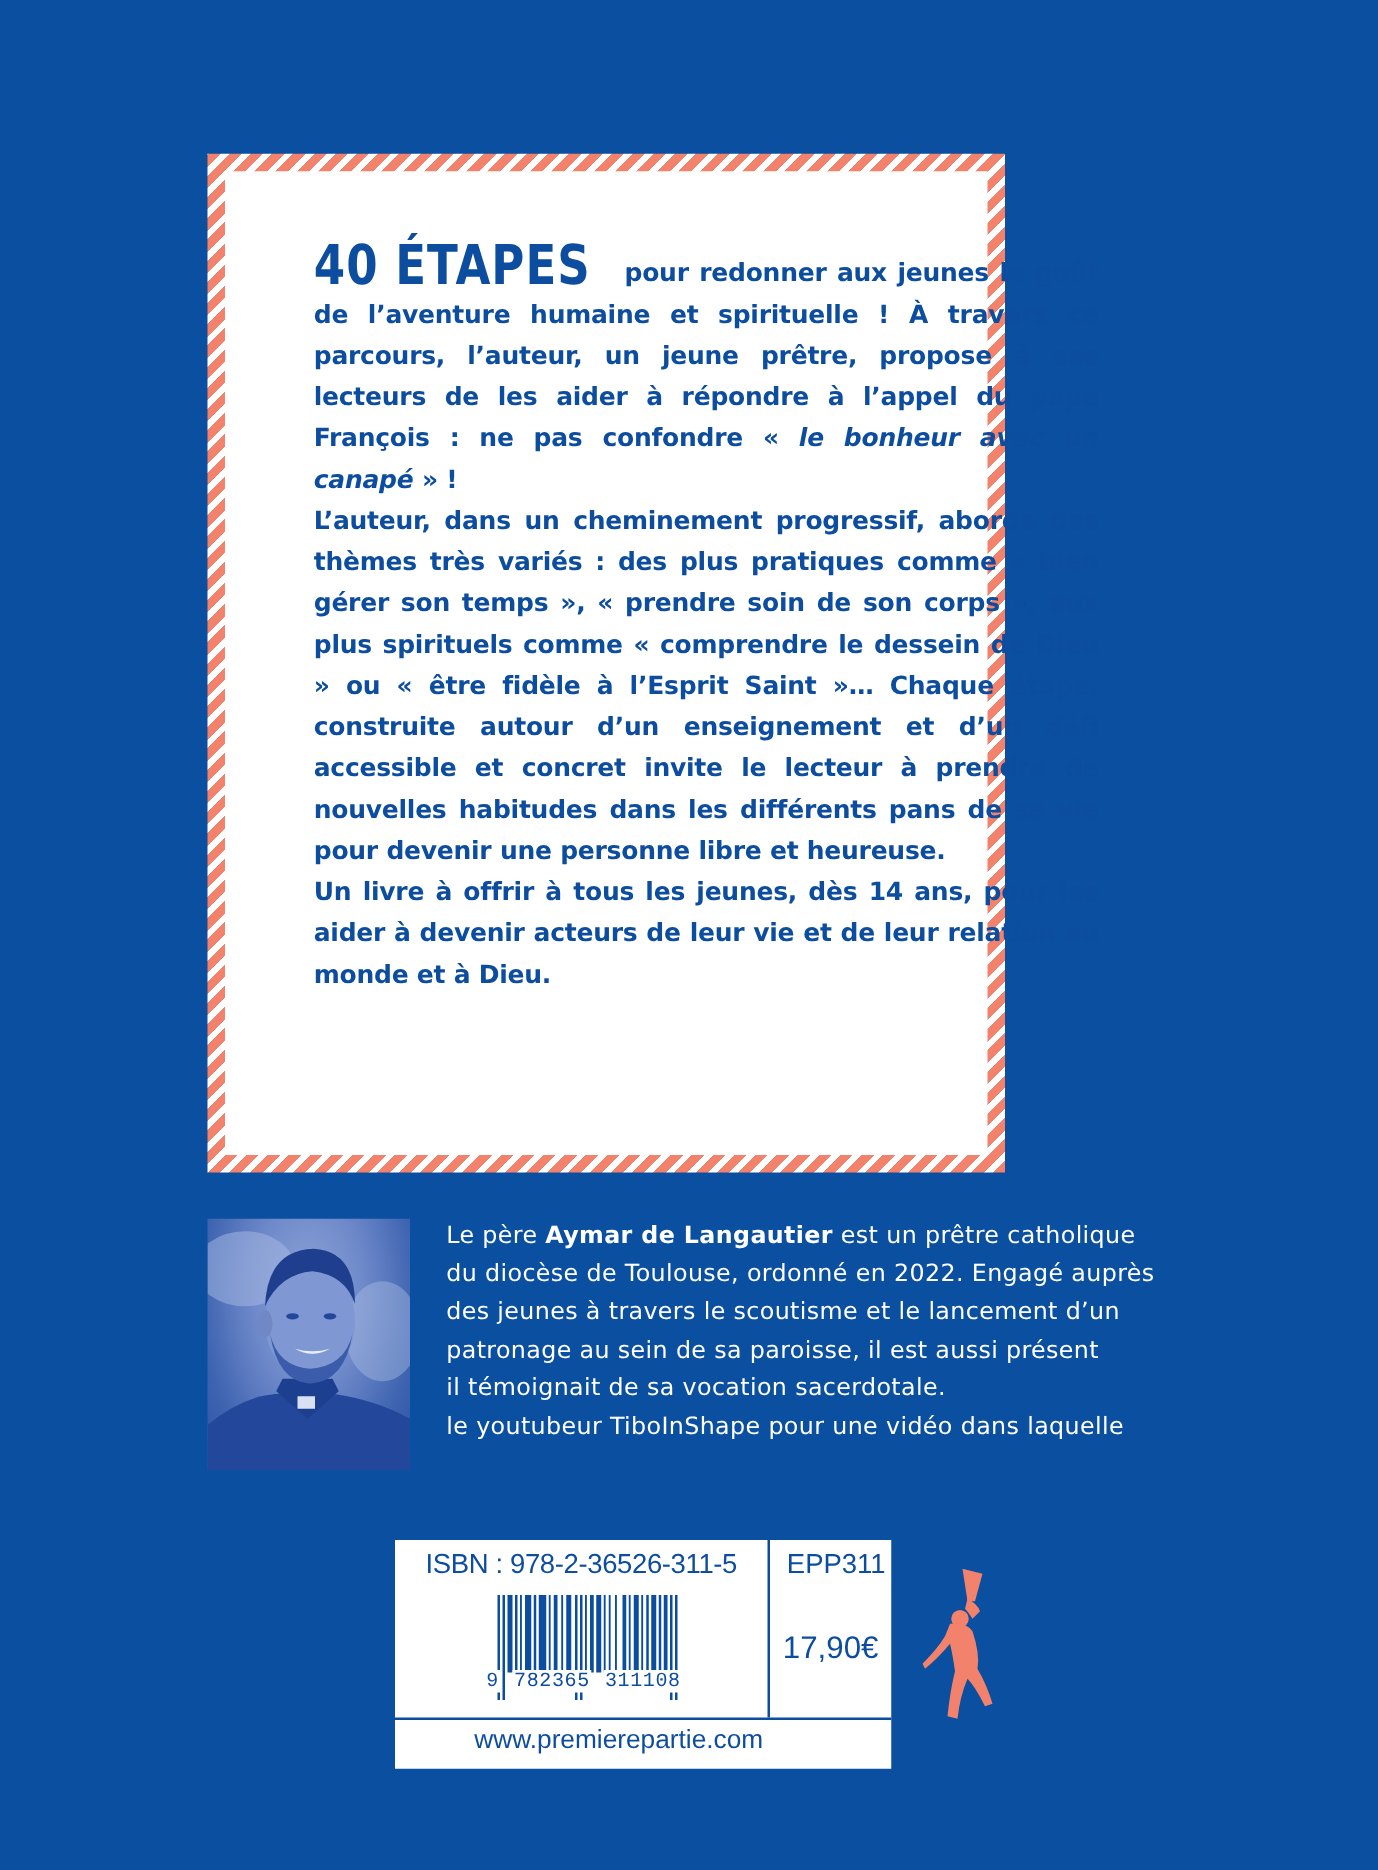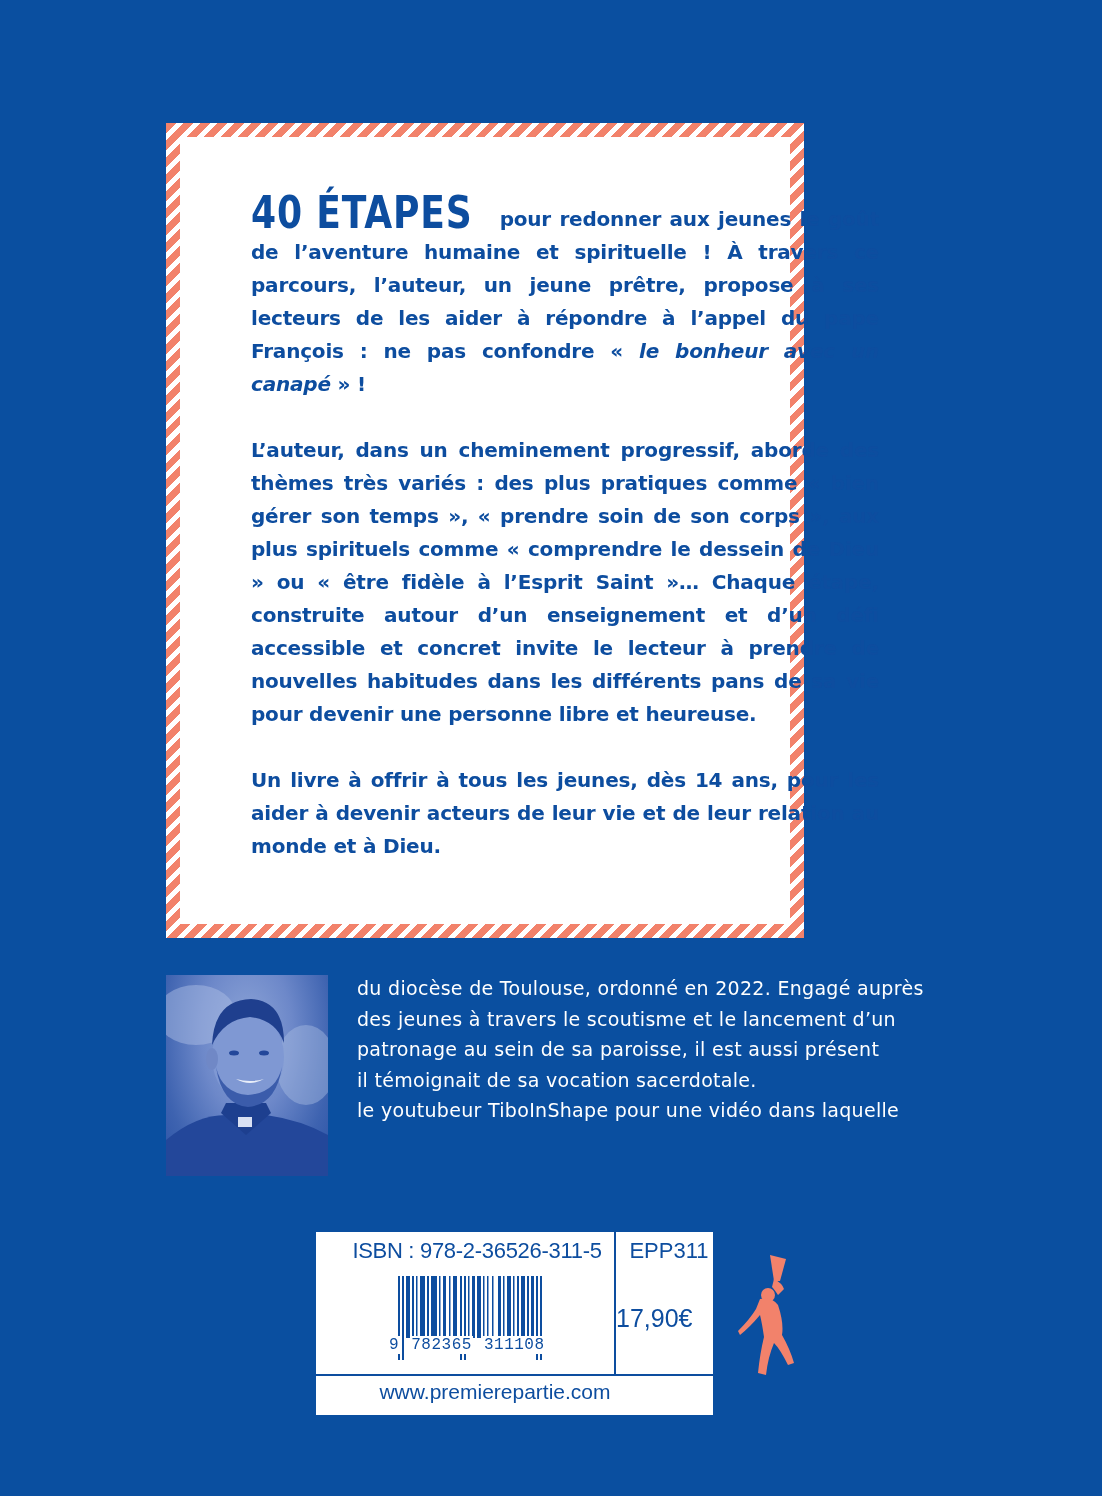--- a/index.html
+++ b/index.html
@@ -19,21 +19,21 @@
     position: absolute; left: 14px; top: 14px; right: 14px; bottom: 14px;
     background: #ffffff;
   }
   .blurb {
     position: absolute; left: 71px; top: 54px; width: 628px;
     color: #0d4d9f;
     font-size: 20px; line-height: 33px; font-weight: bold;
     letter-spacing: -0.2px;
   }
   .blurb p { margin: 0; text-align: justify; text-align-last: left; }
-  .blurb p + p { margin-top: 33px; }
+  .blurb p + p { }
   .headline {
     font-family: "DejaVu Sans", sans-serif;
     font-size: 44px; font-weight: bold; letter-spacing: 1px;
     transform: scaleX(0.82); transform-origin: left bottom;
     display: inline-block; line-height: 44px; margin-right: -30px;
     vertical-align: -2px;
   }
   .blurb em { font-style: italic; font-weight: bold; }
 
   .author-photo {
@@ -47,31 +47,31 @@
     color: #ffffff; font-size: 19px; line-height: 30.5px;
     letter-spacing: 0.3px;
   }
   .author-bio b { font-weight: bold; }
 
   .barcode-box {
     position: absolute; left: 316px; top: 1232px; width: 397px; height: 183px;
     background: #ffffff; color: #0d4d9f;
   }
   .isbn {
-    position: absolute; left: 12px; top: 6px; width: 298px; text-align: center;
+    position: absolute; left: 0; top: 6px; width: 298px; text-align: center;
     font-size: 22px; font-family: "Liberation Sans", sans-serif; letter-spacing: -0.3px;
   }
   .vdivider { position: absolute; left: 298px; top: 0; width: 2px; height: 142px; background: #0d4d9f; }
   .hdivider { position: absolute; left: 0; top: 142px; width: 397px; height: 2px; background: #0d4d9f; }
   .ref {
     position: absolute; left: 300px; top: 6px; width: 106px; text-align: center;
     font-size: 22px; font-family: "Liberation Sans", sans-serif;
   }
   .price {
-    position: absolute; left: 300px; top: 72px; width: 97px; text-align: left;
+    position: absolute; left: 300px; top: 72px; width: 97px; text-align: center;
     font-size: 25px; font-family: "Liberation Sans", sans-serif;
   }
   .url {
     position: absolute; left: 0; top: 148px; width: 358px; text-align: center;
     font-size: 21px; font-family: "Liberation Sans", sans-serif;
   }
   .barcode { position: absolute; left: 72px; top: 44px; width: 160px; height: 84px; }
   .barcode-num {
     position: absolute; left: 72px; top: 104px; width: 160px;
     font-family: "Liberation Mono", monospace; font-size: 16px; letter-spacing: 0.5px;
@@ -105,20 +105,21 @@
     <path d="M46 70 Q48 25 85 24 Q118 26 118 68 Q110 45 84 42 Q58 44 46 70 Z" fill="#1f3f8e"></path>
     <path d="M50 92 Q56 130 82 132 Q110 130 116 92 Q110 118 82 120 Q56 118 50 92 Z" fill="#3b5cab"></path>
     <path d="M70 104 Q84 112 98 104 Q84 108 70 104 Z" fill="#e9eef9"></path>
     <ellipse cx="68" cy="78" rx="5" ry="2.5" fill="#23479a"></ellipse>
     <ellipse cx="98" cy="78" rx="5" ry="2.5" fill="#23479a"></ellipse>
     <ellipse cx="46" cy="84" rx="6" ry="11" fill="#7088c6"></ellipse>
   </svg>
 </div>
 
 <div class="author-bio">
+  <div><span>Le père </span><b>Aymar de Langautier</b><span> est un prêtre catholique</span></div>
   <div>du diocèse de Toulouse, ordonné en 2022. Engagé auprès</div>
   <div>des jeunes à travers le scoutisme et le lancement d’un</div>
   <div>patronage au sein de sa paroisse, il est aussi présent</div>
   <div>il témoignait de sa vocation sacerdotale.</div>
   <div>le youtubeur TiboInShape pour une vidéo dans laquelle</div>
 </div>
 
 <div class="barcode-box">
   <div class="isbn">ISBN : 978-2-36526-311-5</div>
   <div class="vdivider"></div>

